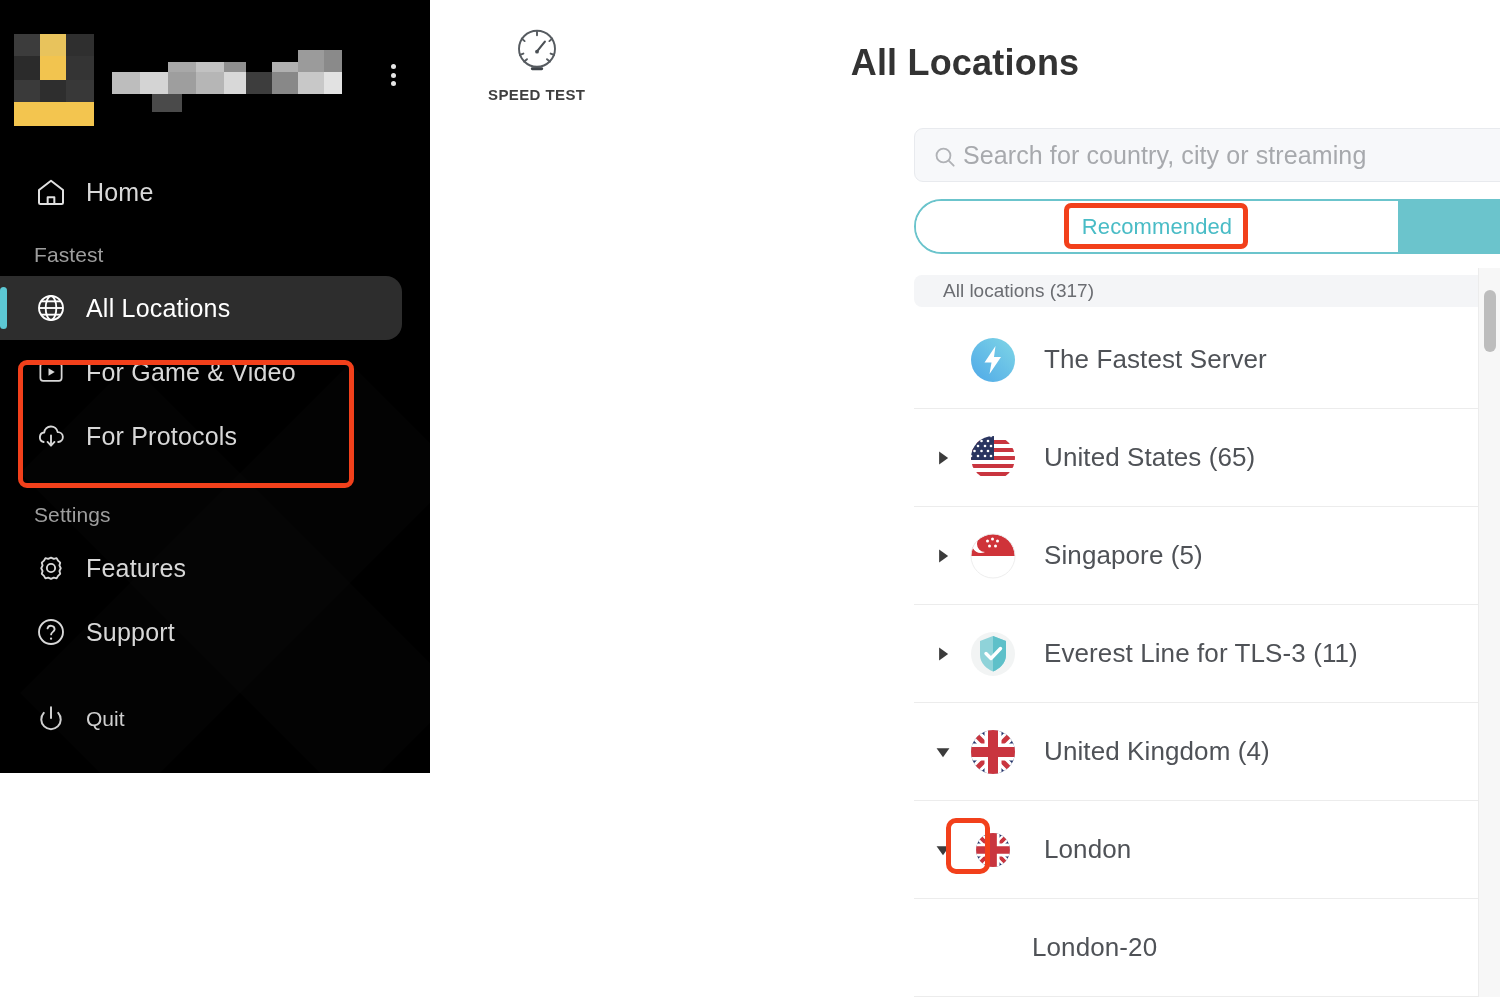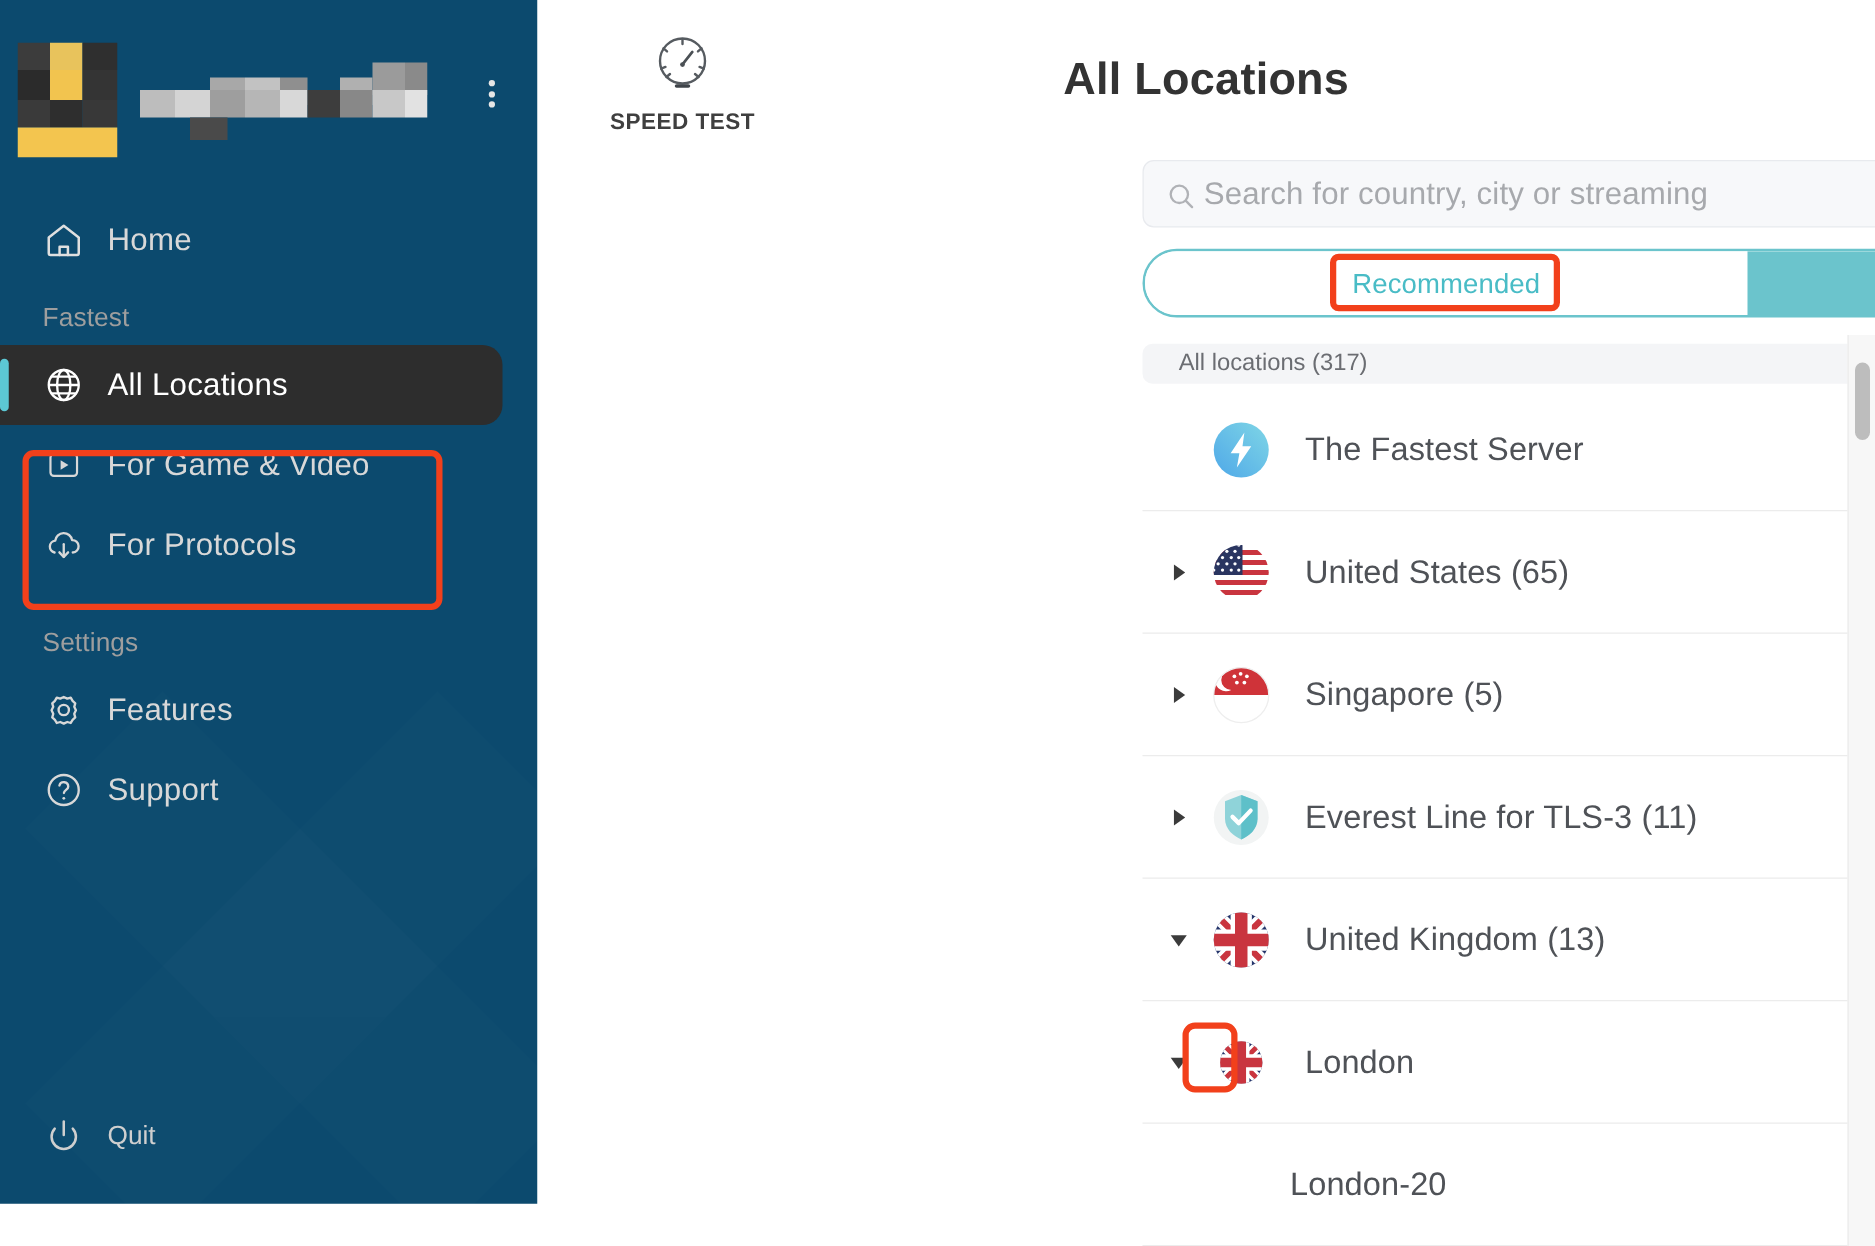--- a/index.html
+++ b/index.html
@@ -6,22 +6,22 @@
   html, body { width: 1500px; height: 997px; overflow: hidden; }
   body {
     font-family: "Liberation Sans", sans-serif;
     background: #ffffff;
     -webkit-font-smoothing: antialiased;
   }
   .app { display: flex; width: 1500px; height: 997px; }
 
   
   .sidebar {
-    width: 430px; height: 963px; flex: 0 0 430px;
-    background: #0c4a6e; position: relative; overflow: hidden;
+    width: 430px; height: 773px; flex: 0 0 430px;
+    background: #000000; position: relative; overflow: hidden;
   }
   .sidebar-watermark {
     position: absolute; left: -40px; bottom: -120px;
     width: 560px; height: 560px; opacity: .5; pointer-events: none;
   }
   .sidebar-inner { position: relative; z-index: 2; height: 100%; }
 
   
   .brand-row {
     display: flex; align-items: center;
@@ -81,21 +81,21 @@
   
   .main {
     flex: 1 1 auto; height: 997px; background: #ffffff; position: relative; overflow: hidden;
   }
   .main-header { position: relative; height: 118px; }
   .speedtest {
     position: absolute; left: 58px; top: 24px;
     display: flex; flex-direction: column; align-items: center; cursor: pointer;
   }
   .speedtest-label {
-    margin-top: 4px; font-size: 18px; font-weight: bold;
+    margin-top: 4px; font-size: 15px; font-weight: bold;
     color: #3f3f3f; letter-spacing: .4px;
   }
   .page-title {
     position: absolute; left: 0; right: 0; top: 42px; text-align: center;
     font-size: 36px; font-weight: bold; color: #333333; letter-spacing: .2px;
   }
 
   .search-bar {
     position: absolute; left: 484px; top: 128px; width: 968px; height: 54px;
     background: #f7f8fa; border: 1px solid #e8eaee; border-radius: 9px;
@@ -479,21 +479,21 @@
               </defs>
             <g clip-path="url(#cGB)">
               <rect x="0" y="0" width="52" height="52" fill="#25356b"></rect>
               <path d="M0 0 L52 52 M52 0 L0 52" stroke="#ffffff" stroke-width="11"></path>
               <path d="M0 0 L52 52 M52 0 L0 52" stroke="#c9353f" stroke-width="5"></path>
               <path d="M26 0 V52 M0 26 H52" stroke="#ffffff" stroke-width="17"></path>
               <path d="M26 0 V52 M0 26 H52" stroke="#c9353f" stroke-width="10"></path>
             </g>
           </svg>
         </span>
-        <span class="row-label">United Kingdom (13)</span>
+        <span class="row-label">United Kingdom (4)</span>
 
       </div>
 
       <div class="row">
         <span class="caret">
           <svg width="18" height="18" viewBox="0 0 14 14">
               <path d="M2 4 L12 4 L7 11 Z" fill="#3b3b3b"></path>
             </svg>
         </span>
         <span class="row-icon">

